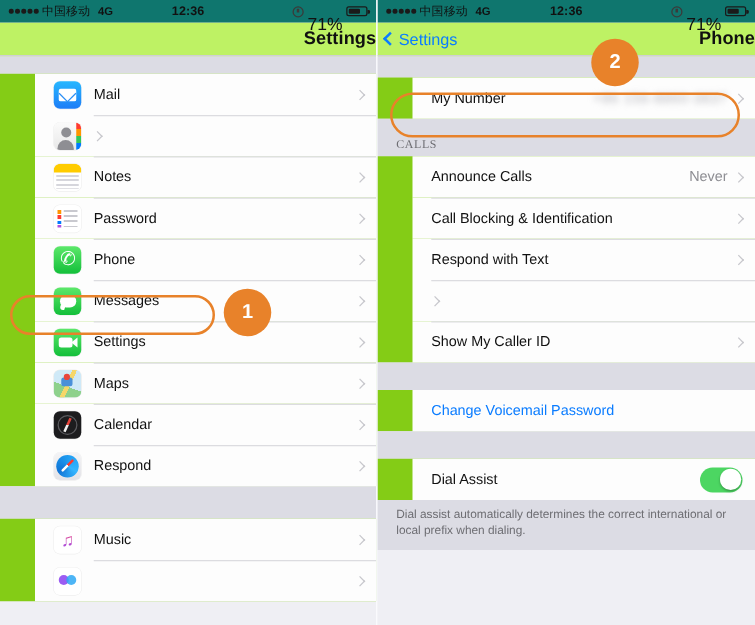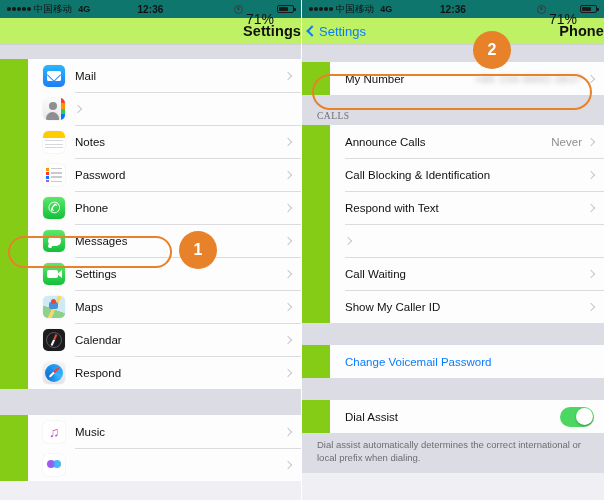--- a/index.html
+++ b/index.html
@@ -353,24 +353,20 @@
           <span class="chev"></span>
         </div>
         <div class="row noicon">
           <span class="label">Respond with Text</span>
           <span class="chev"></span>
         </div>
         <div class="row noicon">
           <span class="chev"></span>
         </div>
         <div class="row noicon">
-          <span class="label">Call Waiting</span>
-          <span class="chev"></span>
-        </div>
-        <div class="row noicon">
           <span class="label">Show My Caller ID</span>
           <span class="chev"></span>
         </div>
       </div>
 
       <div class="gap" style="height:22px"></div>
 
       <div class="group">
         <div class="row noicon">
           <span class="link">Change Voicemail Password</span>

